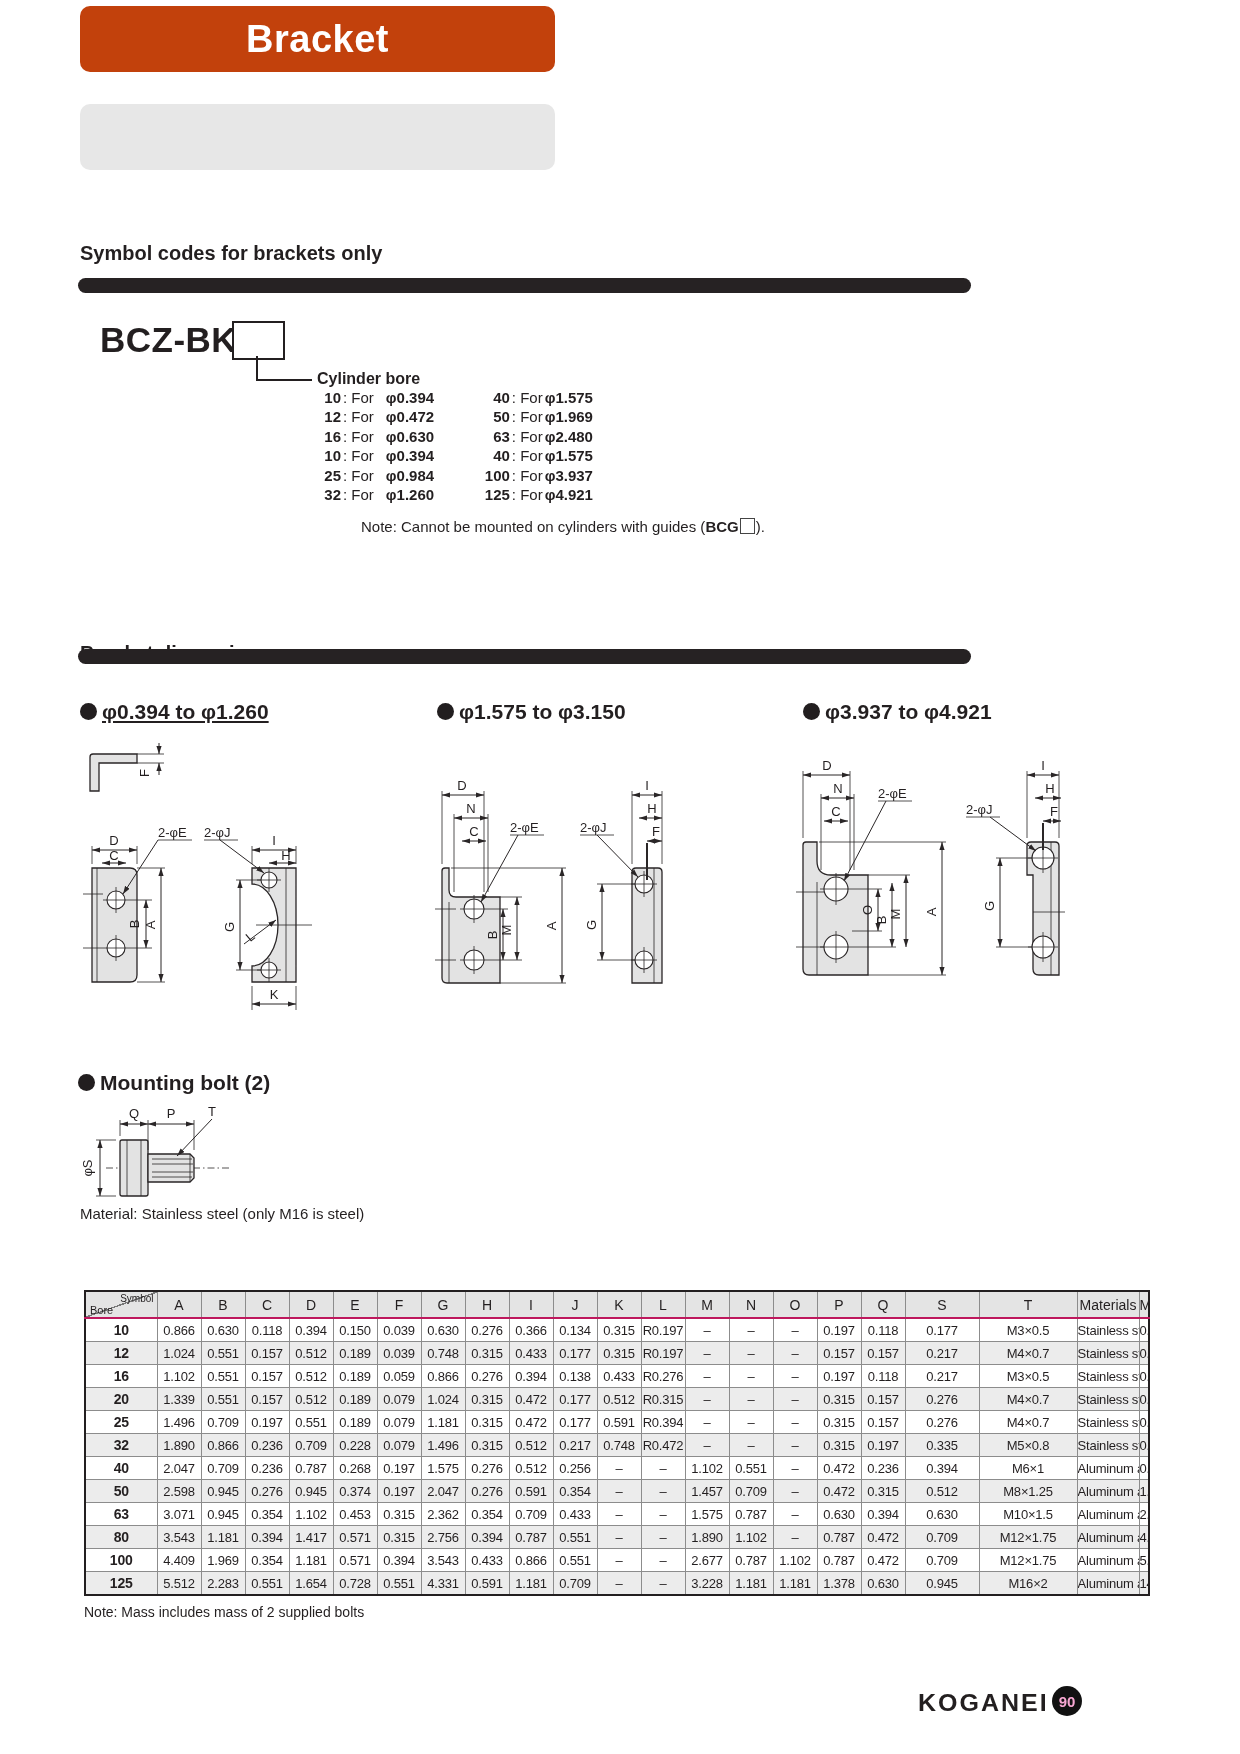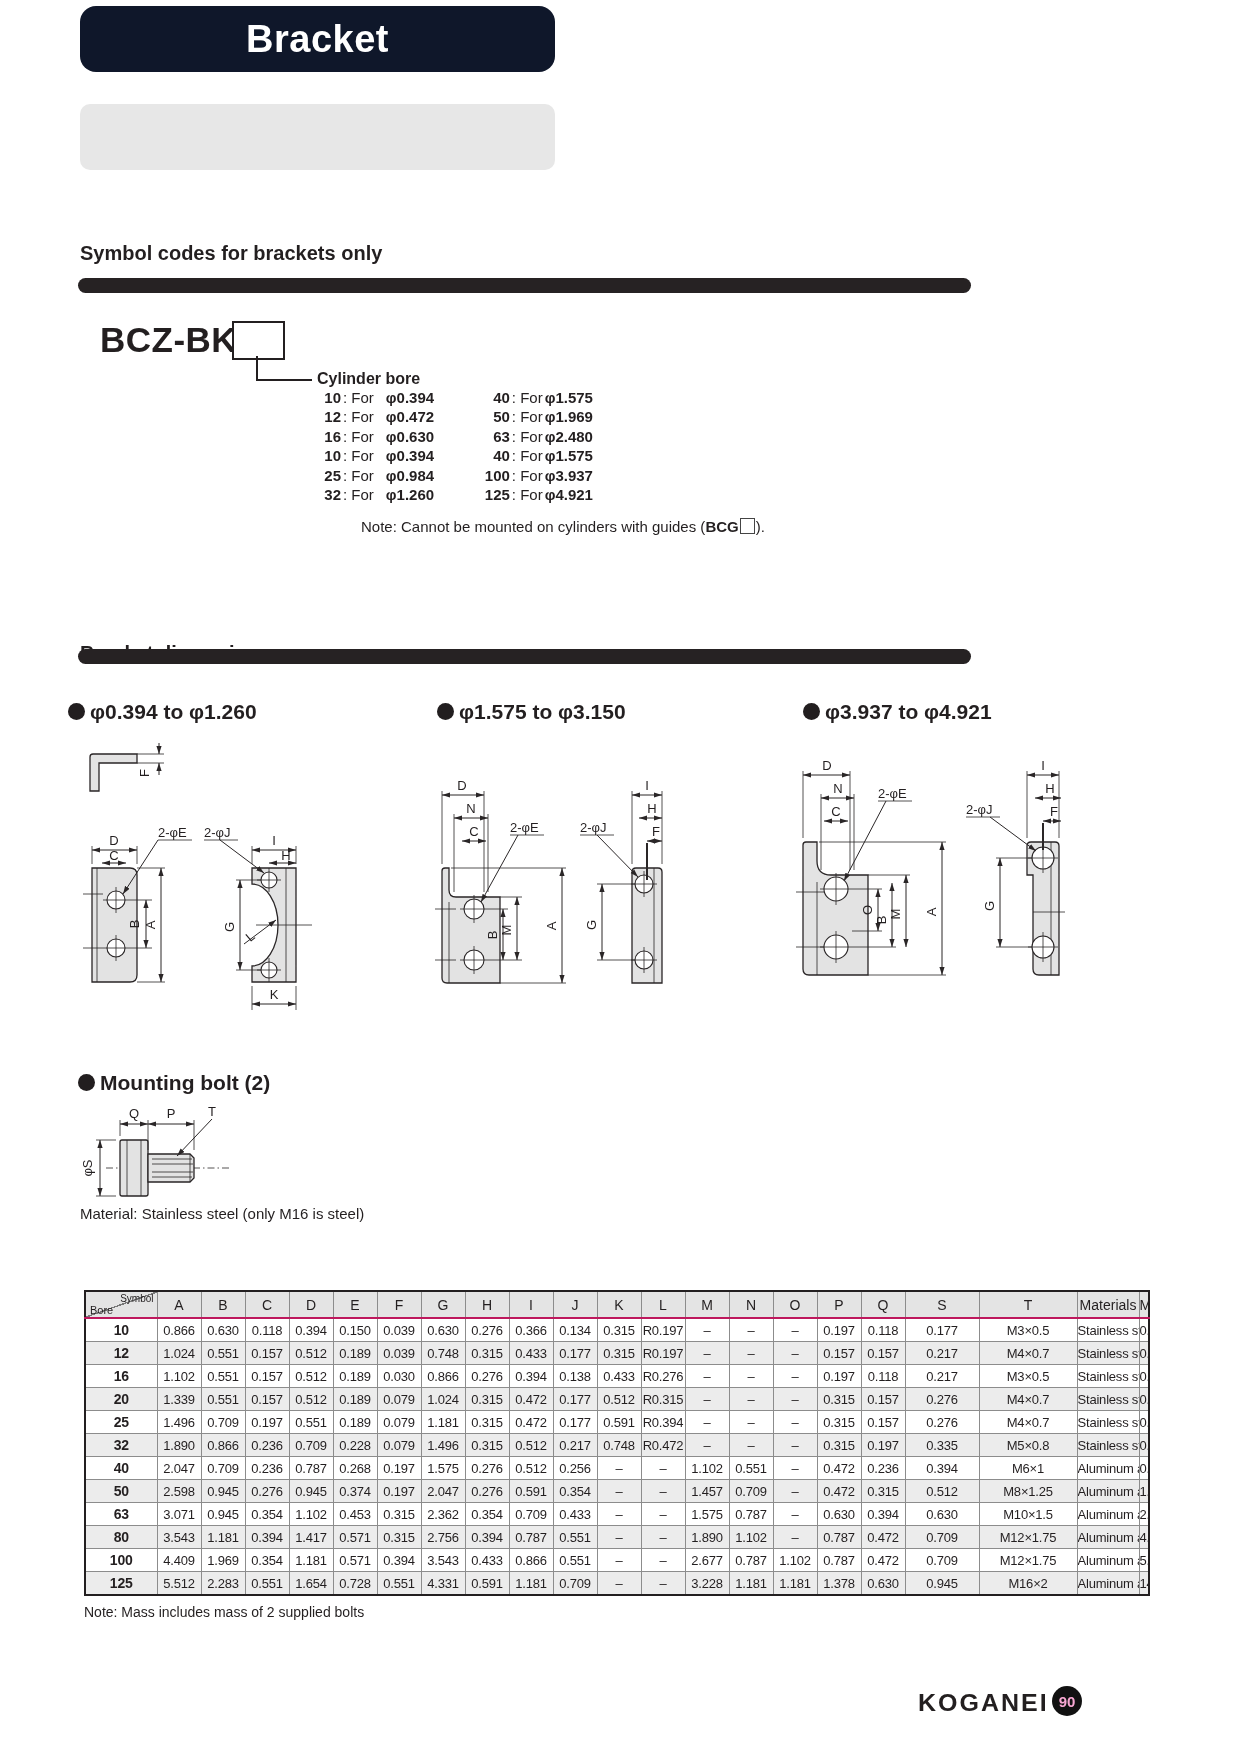--- a/index.html
+++ b/index.html
@@ -4,21 +4,21 @@
 <style>
   html,body{margin:0;padding:0;}
   body{
     width:1240px;height:1754px;position:relative;background:#ffffff;
     font-family:"Liberation Sans", sans-serif;color:#231f20;
     -webkit-font-smoothing:antialiased;
   }
   .abs{position:absolute;}
 
   
-  .banner{left:80px;top:6px;width:475px;height:66px;background:#0f172a;border-radius:16px;}
+  .banner{left:80px;top:6px;width:475px;height:66px;background:#c2410c;border-radius:10px;}
   .banner-title{width:100%;height:100%;display:flex;align-items:center;justify-content:center;
     color:#fff;font-size:38px;font-weight:bold;letter-spacing:.5px;}
   .intro-panel{left:80px;top:104px;width:475px;height:66px;background:#e7e7e7;border-radius:10px;}
 
   
   .sec-head{font-size:20px;font-weight:bold;}
   .sec-bar{height:15px;background:#262223;border-radius:8px;}
 
   
   .model-code{font-size:35px;font-weight:bold;letter-spacing:.5px;}
@@ -102,21 +102,21 @@
   </div>
 
 <div class="abs order-note" style="left:317px;top:518px;margin-left:44px;"><span>Note: Cannot be mounted on cylinders with guides (</span><span class="b">BCG</span><span class="ph-box"></span><span>).</span></div>
 
 <div class="abs sec-head" style="left:80px;top:642px;">
   <span>Bracket dimensions</span>
   <span class="unit b">(in.)</span>
 </div>
 <div class="abs sec-bar" style="left:78px;top:649px;width:893px;"></div>
 
-<div class="abs range-head" style="left:68px;top:700px;"><span class="dot"></span><span>φ0.394 to φ1.260</span></div>
+<div class="abs range-head" style="left:80px;top:700px;text-decoration:underline;"><span class="dot"></span><span>φ0.394 to φ1.260</span></div>
 <div class="abs range-head" style="left:437px;top:700px;"><span class="dot"></span><span>φ1.575 to φ3.150</span></div>
 <div class="abs range-head" style="left:803px;top:700px;"><span class="dot"></span><span>φ3.937 to φ4.921</span></div>
 
 <svg class="abs" style="left:70px;top:742px;" width="250" height="290" viewBox="0 0 250 290">
   <defs>
     <marker id="a1" markerWidth="9" markerHeight="7" refX="8" refY="3" orient="auto-start-reverse" markerUnits="userSpaceOnUse">
       <path d="M0,0.4 L8,3 L0,5.6 Z" fill="#2a2627"></path>
     </marker>
   </defs>
   <g>
@@ -474,21 +474,21 @@
           <td>Stainless steel</td>
           <td>0.21</td>
         </tr>
         <tr>
           <td class="bore">16</td>
           <td>1.102</td>
           <td>0.551</td>
           <td>0.157</td>
           <td>0.512</td>
           <td>0.189</td>
-          <td>0.030</td>
+          <td>0.059</td>
           <td>0.866</td>
           <td>0.276</td>
           <td>0.394</td>
           <td>0.138</td>
           <td>0.433</td>
           <td>R0.276</td>
           <td>–</td>
           <td>–</td>
           <td>–</td>
           <td>0.197</td>

